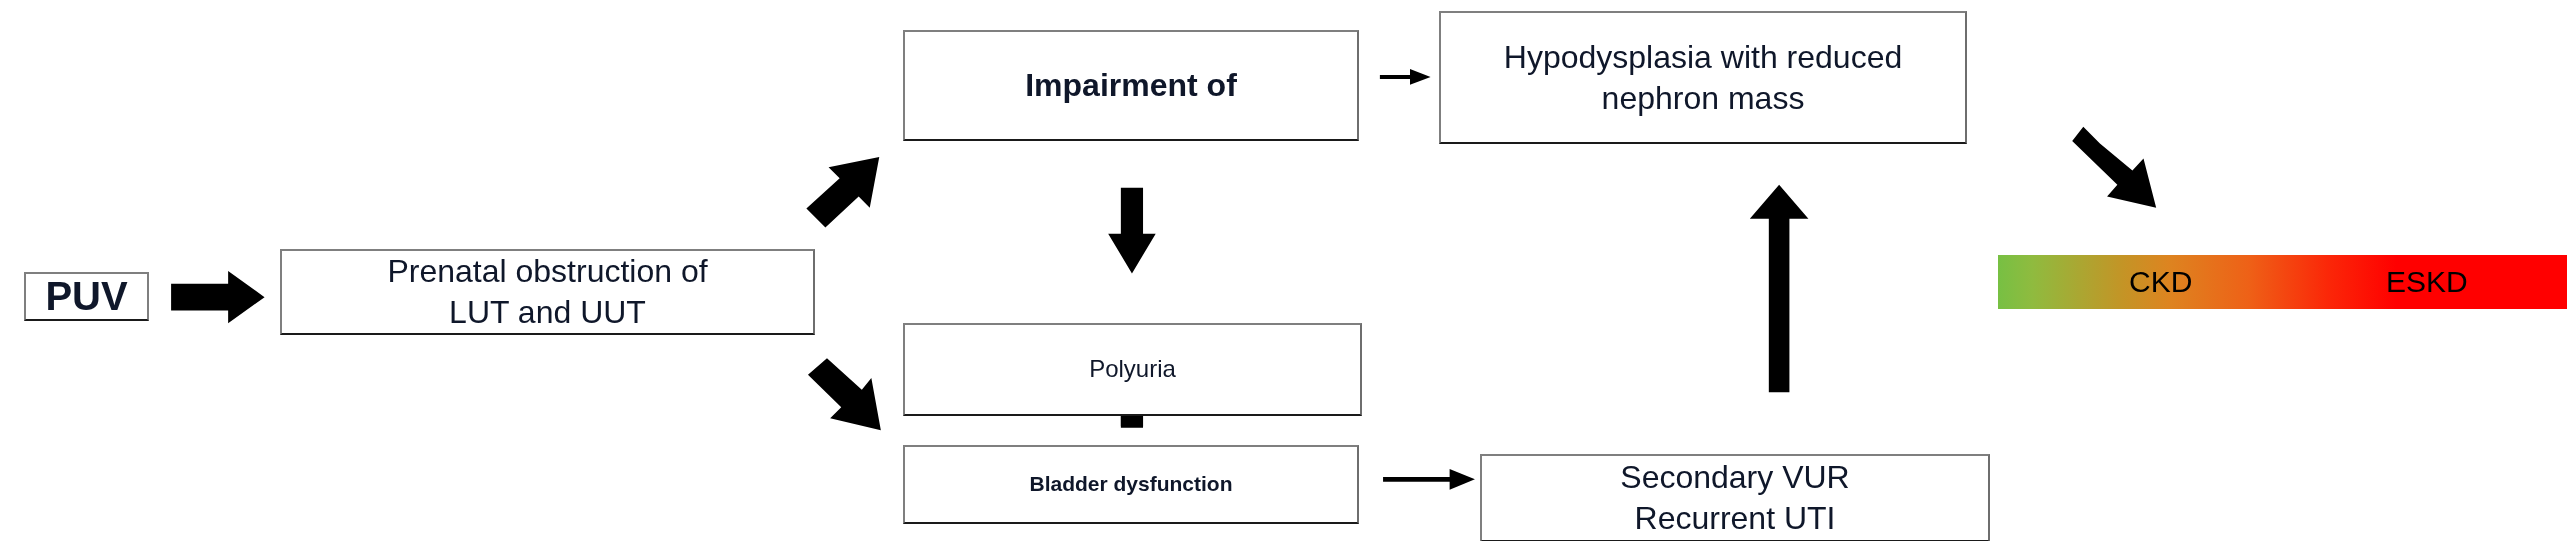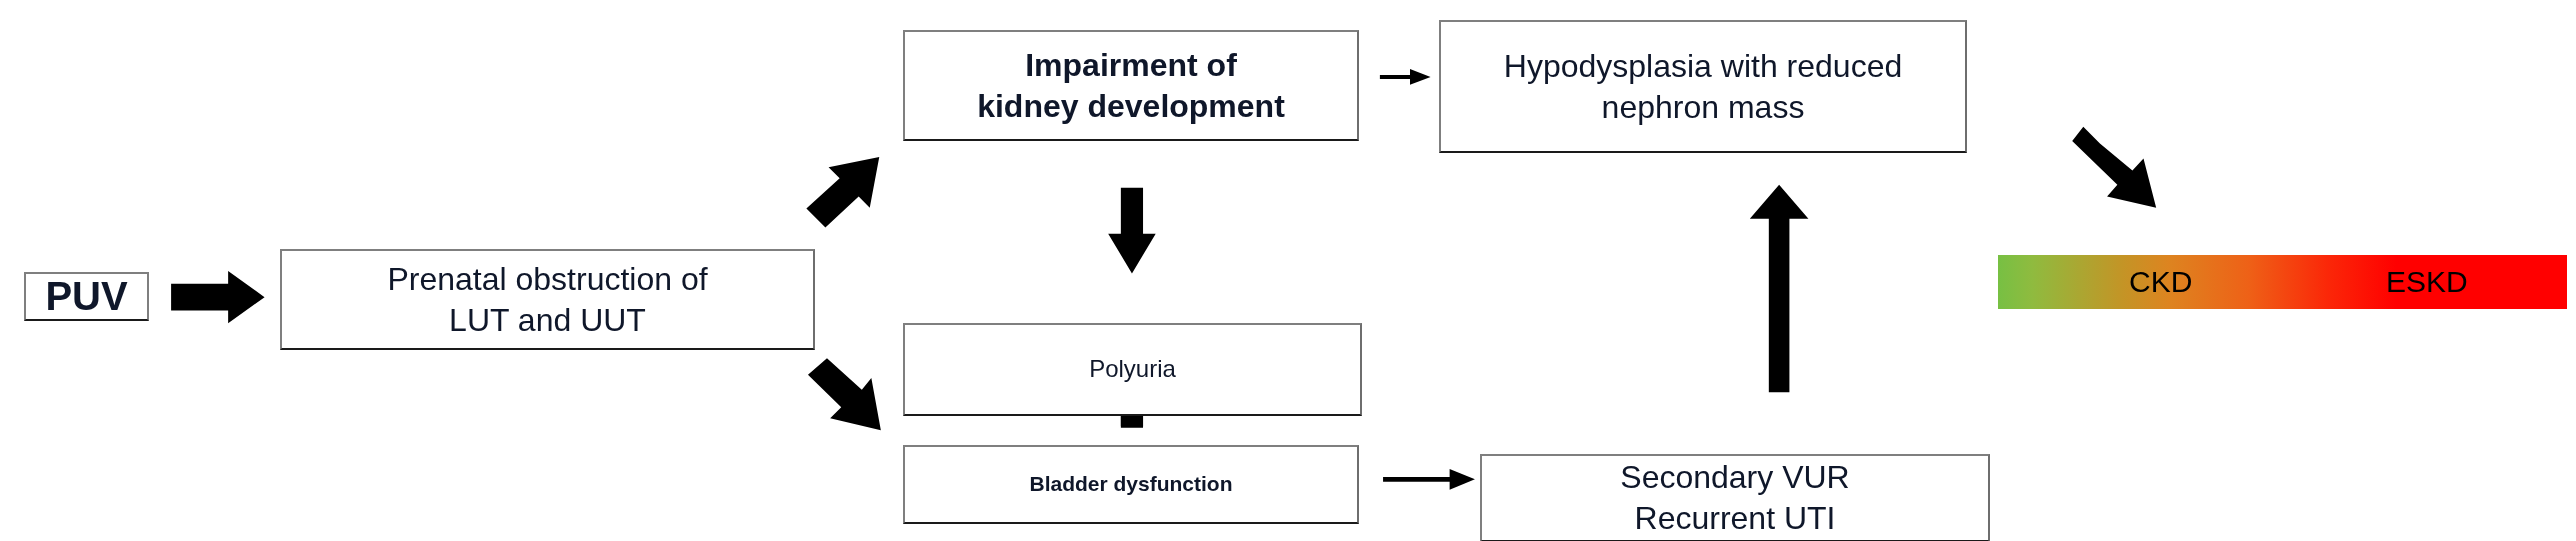--- a/index.html
+++ b/index.html
@@ -38,29 +38,29 @@
   .node.bold { font-weight: bold; }
 
   
   #node-puv {
     left: 24px;  top: 272px;  width: 125px;  height: 49px;
     font-size: 40px; font-weight: bold;
     border: 2.4px solid #7f7f7f;
     border-bottom-color: #1a1a1a;
   }
   #node-prenatal {
-    left: 280px; top: 249px; width: 535px; height: 101px;
+    left: 280px; top: 249px; width: 535px; height: 86px;
     font-size: 32px;
   }
   #node-impairment {
     left: 903px; top: 30px; width: 456px; height: 111px;
     font-size: 32px;
   }
   #node-hypodysplasia {
-    left: 1439px; top: 20px; width: 528px; height: 133px;
+    left: 1439px; top: 11px; width: 528px; height: 133px;
     font-size: 32px;
   }
   #node-polyuria {
     left: 903px; top: 323px; width: 459px; height: 93px;
     font-size: 24px;
   }
   #node-bladder {
     left: 903px; top: 445px; width: 456px; height: 79px;
     font-size: 21px;
   }
@@ -160,21 +160,20 @@
   <div class="node" id="node-prenatal">
     <span class="lbl">
       <span>Prenatal obstruction of</span><br>
       <span>LUT and UUT</span>
     </span>
   </div>
 
   <div class="node bold" id="node-impairment">
     <span class="lbl">
       <span>Impairment of</span><br>
-      <span>kidney development</span>
     </span>
   </div>
 
   <div class="node" id="node-hypodysplasia">
     <span class="lbl">
       <span>Hypodysplasia with reduced</span><br>
       <span>nephron mass</span>
     </span>
   </div>
 

